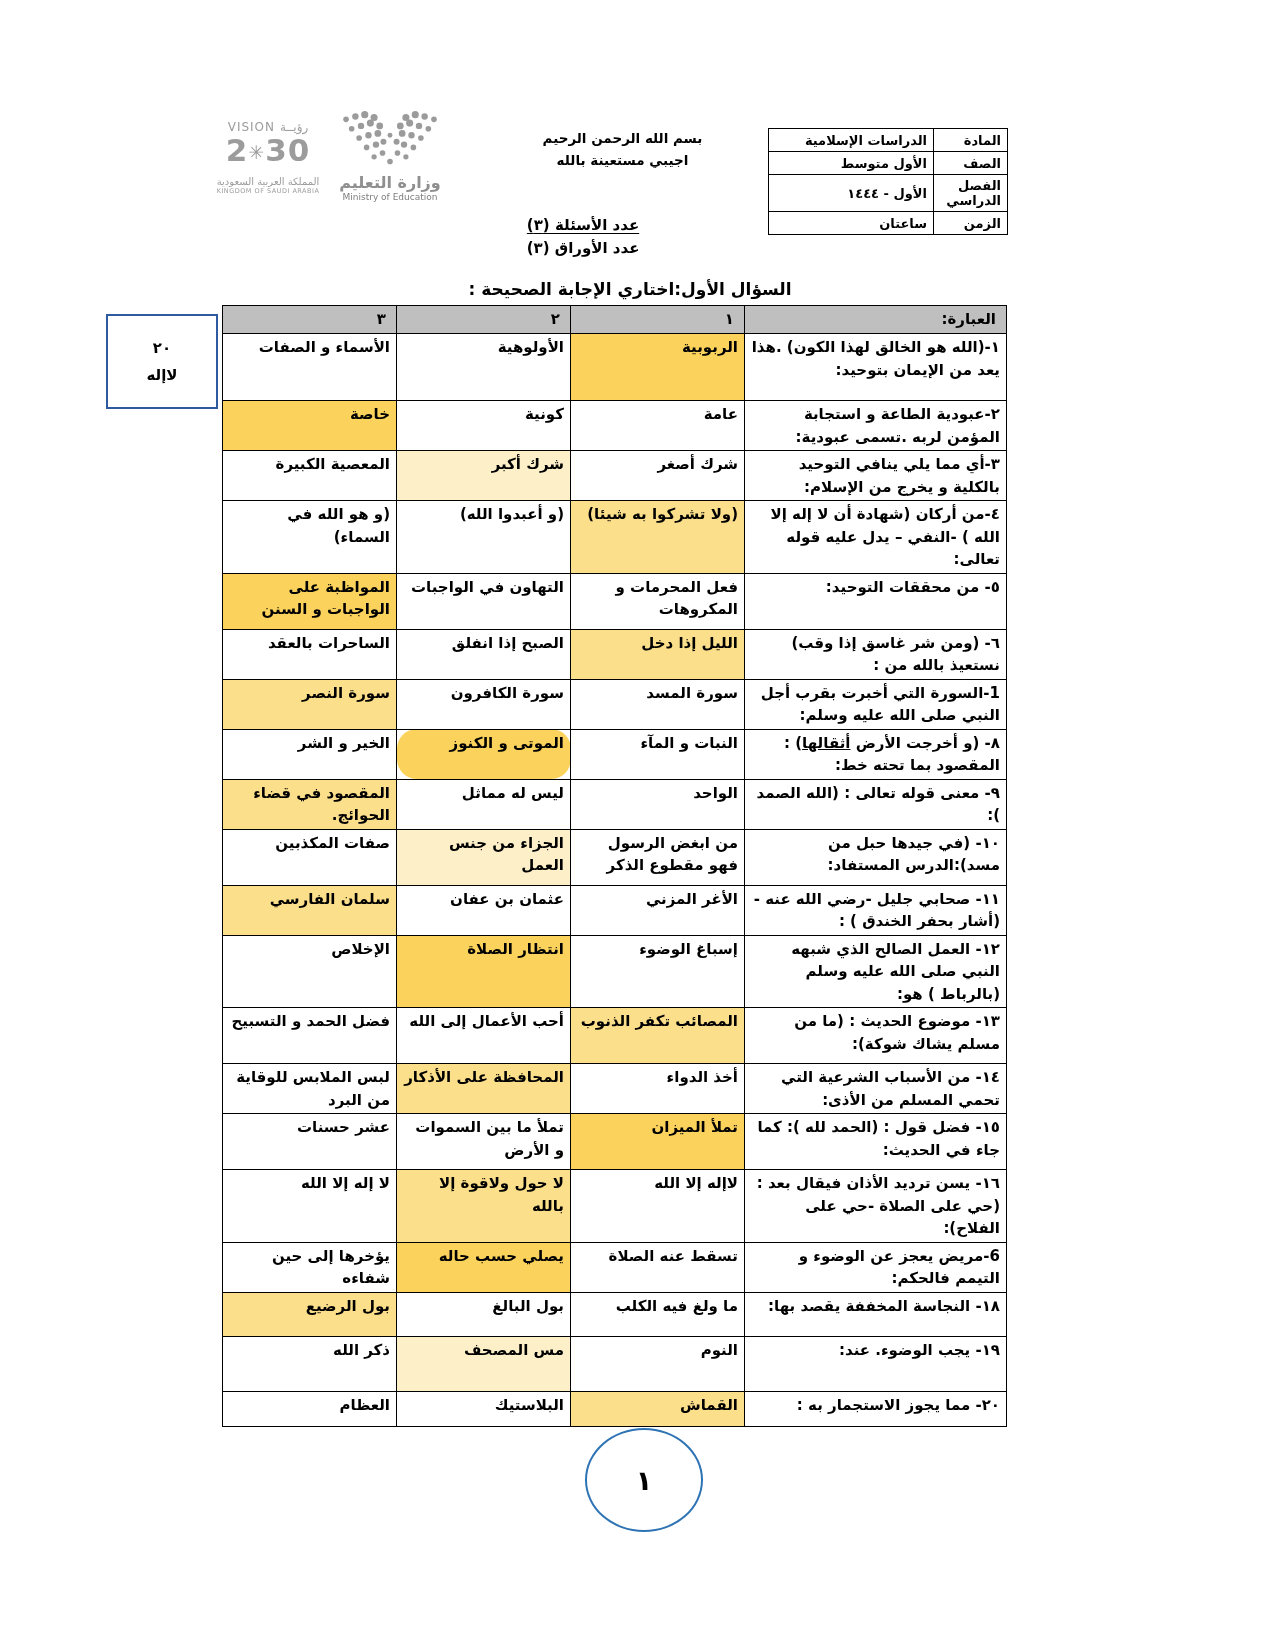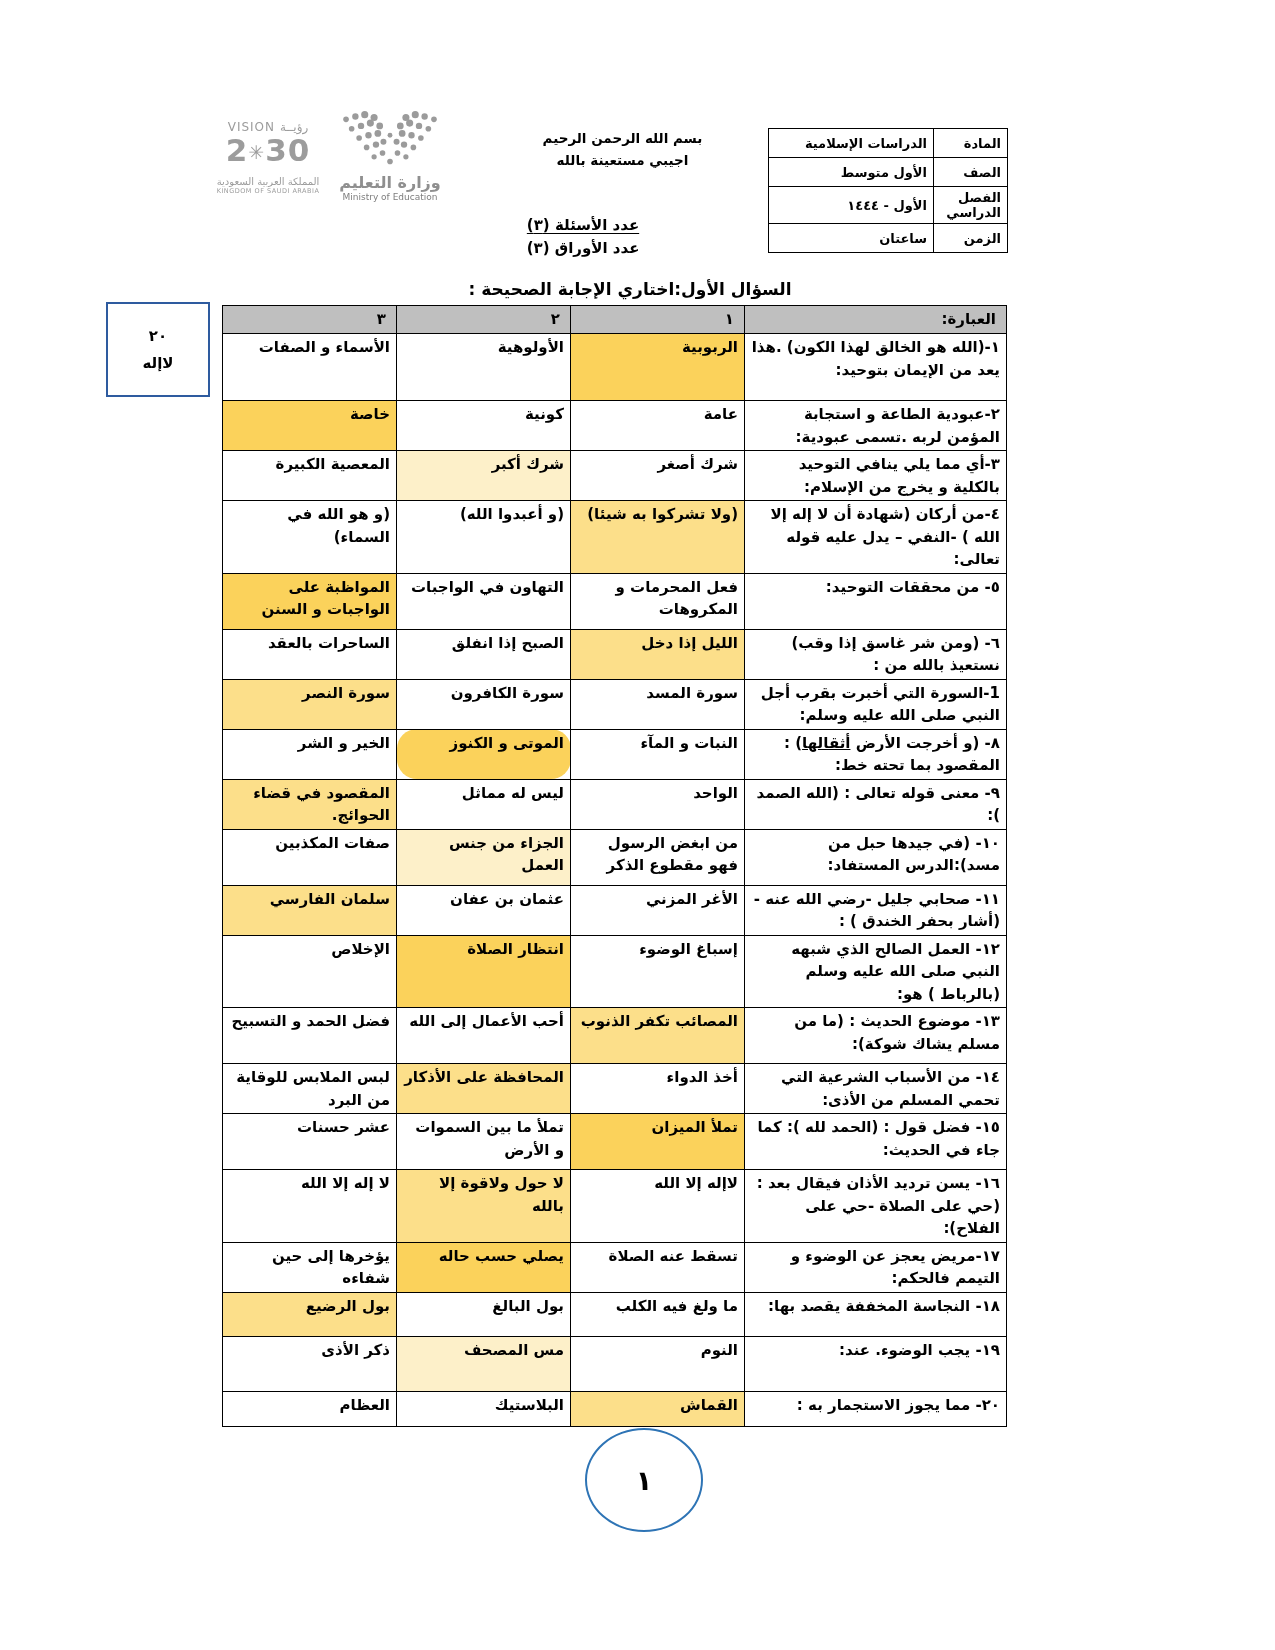--- a/index.html
+++ b/index.html
@@ -22,28 +22,28 @@
   
   .bismillah{left:505px;top:128px;width:235px;text-align:center;font-weight:bold;
              font-size:13.5px;line-height:1.6;}
   .counts{left:513px;top:214px;width:140px;text-align:center;font-weight:bold;
           font-size:15px;line-height:1.55;}
   .counts .u{text-decoration:underline;text-underline-offset:3px;}
 
   
   .info{left:768px;top:128px;width:240px;border-collapse:collapse;position:absolute;}
   .info td{border:1.5px solid #000;font-weight:bold;font-size:13px;text-align:right;
-           padding:3px 6px;height:29px;vertical-align:middle;}
+           padding:3px 6px;height:23px;vertical-align:middle;}
   .info td.lbl{width:74px;}
 
   
   .sec-title{left:330px;top:279px;width:600px;text-align:center;font-weight:bold;font-size:17px;}
 
   
-  .score{left:106px;top:302px;width:104px;height:95px;border:2px solid #2e5b9f;
+  .score{left:106px;top:314px;width:112px;height:95px;border:2px solid #2e5b9f;
          display:flex;flex-direction:column;align-items:center;justify-content:center;
          font-weight:bold;font-size:15px;line-height:1.8;}
 
   
   .mcq{left:222px;top:305px;width:784px;border-collapse:collapse;position:absolute;table-layout:fixed;}
   .mcq th,.mcq td{border:1.4px solid #000;font-weight:bold;font-size:15px;text-align:right;
                   vertical-align:top;padding:2px 6px;line-height:1.5;}
   .mcq thead th{background:#bfbfbf;height:28px;vertical-align:middle;padding-right:10px;}
 
   
@@ -253,36 +253,36 @@
         <td>تملأ ما بين السموات و الأرض</td>
         <td>عشر حسنات</td>
       </tr>
       <tr style="height: 56px;">
         <td>١٦- يسن ترديد الأذان فيقال بعد : (حي على الصلاة -حي على الفلاح):</td>
         <td>لاإله إلا الله</td>
         <td style="background: rgb(252, 223, 138);">لا حول ولاقوة إلا بالله</td>
         <td>لا إله إلا الله</td>
       </tr>
       <tr style="height: 48px;">
-        <td>١٧-مريض يعجز عن الوضوء و التيمم فالحكم:</td>
+        <td>6-مريض يعجز عن الوضوء و التيمم فالحكم:</td>
         <td>تسقط عنه الصلاة</td>
         <td style="background: rgb(251, 210, 91);">يصلي حسب حاله</td>
         <td>يؤخرها إلى حين شفاءه</td>
       </tr>
       <tr style="height: 44px;">
         <td>١٨- النجاسة المخففة يقصد بها:</td>
         <td>ما ولغ فيه الكلب</td>
         <td>بول البالغ</td>
         <td style="background: rgb(252, 223, 138);">بول الرضيع</td>
       </tr>
       <tr style="height: 55px;">
         <td>١٩- يجب الوضوء. عند:</td>
         <td>النوم</td>
         <td style="background: rgb(253, 240, 201);">مس المصحف</td>
-        <td>ذكر الأذى</td>
+        <td>ذكر الله</td>
       </tr>
       <tr style="height: 35px;">
         <td>٢٠- مما يجوز الاستجمار به :</td>
         <td style="background: rgb(252, 223, 138); margin-left: 8px;">القماش</td>
         <td>البلاستيك</td>
         <td>العظام</td>
       </tr>
     </tbody>
 </table>
 

